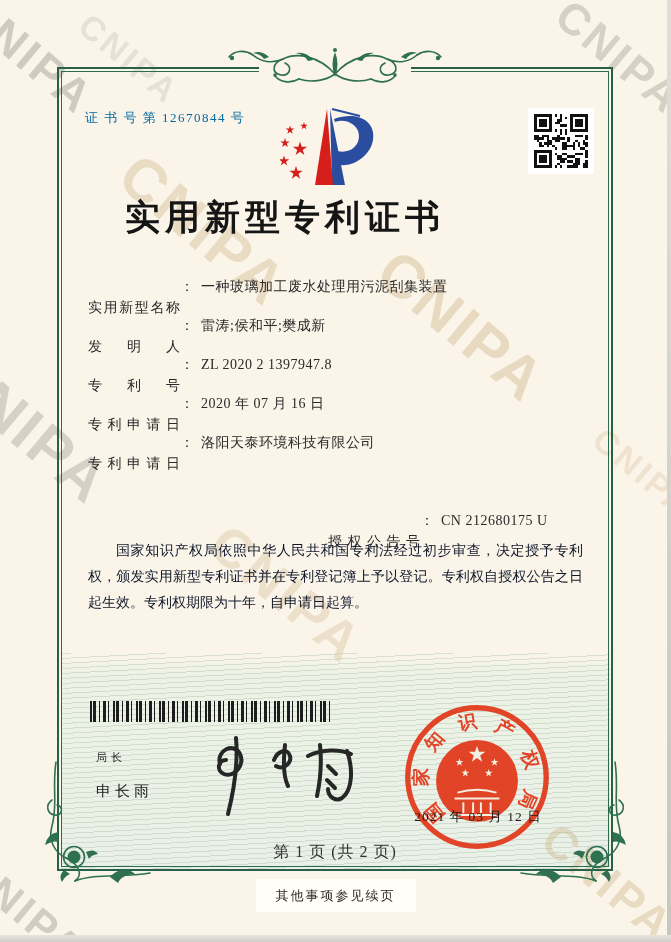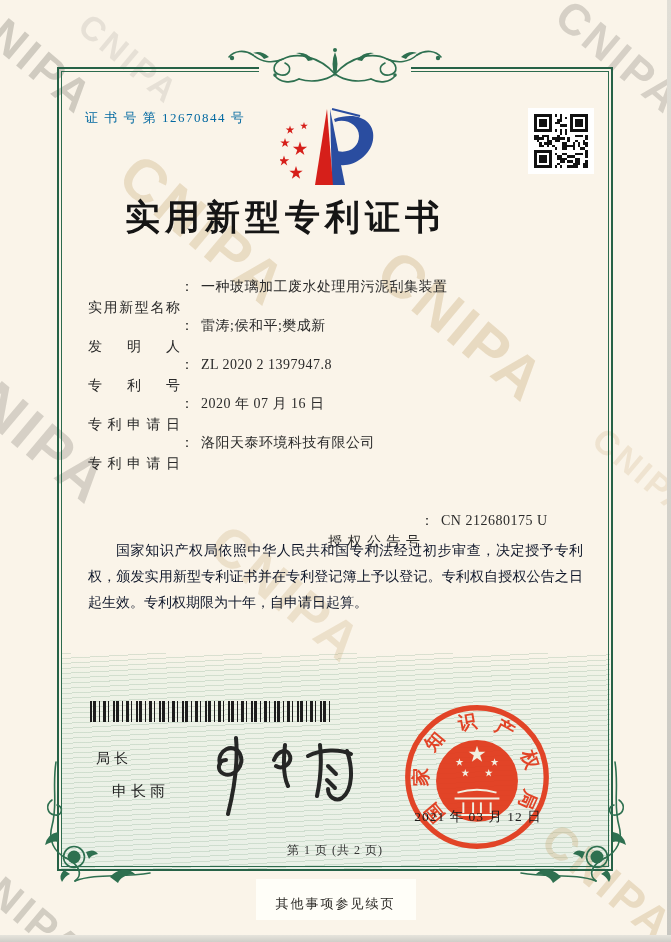--- a/index.html
+++ b/index.html
@@ -53,33 +53,33 @@
   .paras { position:absolute; left:88px; top:538px; width:495px; z-index:5;
     font-size:14px; line-height:26px; text-align:justify; color:#0f172a; }
   .paras p { text-indent:2em; }
 
   .barcode { position:absolute; left:90px; top:701px; width:243px; height:21px; z-index:5;
     background:repeating-linear-gradient(90deg,
       #1d1d1d 0 2px, transparent 2px 3.5px, #1d1d1d 3.5px 6.5px, transparent 6.5px 9px,
       #1d1d1d 9px 10px, transparent 10px 13.5px, #1d1d1d 13.5px 16.5px, transparent 16.5px 18px,
       #1d1d1d 18px 19px, transparent 19px 23px); }
 
-  .signer-title { position:absolute; left:96px; top:750px; z-index:5; font-size:14px; letter-spacing:4px; color:#222;text-align:right; }
-  .signer-name  { position:absolute; left:112px; top:782px; z-index:5; font-size:15px; letter-spacing:4px; color:#222; }
+  .signer-title { position:absolute; left:96px; top:750px; z-index:5; font-size:11px; letter-spacing:4px; color:#222;text-align:right; }
+  .signer-name  { position:absolute; left:96px; top:782px; z-index:5; font-size:15px; letter-spacing:4px; color:#222; }
   .signature { position:absolute; left:190px; top:734px; width:170px; height:86px; z-index:5; }
 
   .seal { position:absolute; left:399px; top:699px; width:156px; height:156px; z-index:6; opacity:.94; }
   .seal-char { font:700 19px "Liberation Serif", serif; fill:#e23a1c; text-anchor:middle; dominant-baseline:central; }
   .seal-date { position:absolute; left:397px; top:808px; width:162px; text-align:center; z-index:7;
     font-size:13.5px; letter-spacing:1px; color:#1c1c1c; }
 
   .page-info { position:absolute; left:57px; top:842px; width:556px; text-align:center; z-index:5;
-    font-size:12px; letter-spacing:1px; color:#333; }
+    font-size:16px; letter-spacing:1px; color:#333; }
   .note-box { position:absolute; left:50%; top:879px; transform:translateX(-50%); z-index:5;
-    background:#fffef8; padding:16px 20px 7px; font-size:13px; letter-spacing:2px; color:#2e2c28; }
+    background:#fffef8; padding:8px 20px 7px; font-size:13px; letter-spacing:2px; color:#2e2c28; }
 </style>
 </head>
 <body>
 
 <svg width="0" height="0" style="position:absolute">
   <defs>
     <path id="star" d="M0,-1 L0.2245,-0.309 L0.951,-0.309 L0.3633,0.118 L0.5878,0.809 L0,0.382 L-0.5878,0.809 L-0.3633,0.118 L-0.951,-0.309 L-0.2245,-0.309 Z"></path>
     <g id="corner-orn" stroke="#2e7050" stroke-width="1.6" fill="none" stroke-linecap="round">
       <path d="M12,2 C8,28 14,44 8,66 C4,80 10,92 22,98"></path>
       <path d="M8,40 c-7,5 -5,14 3,15 c7,1 9,-8 2,-10"></path>

